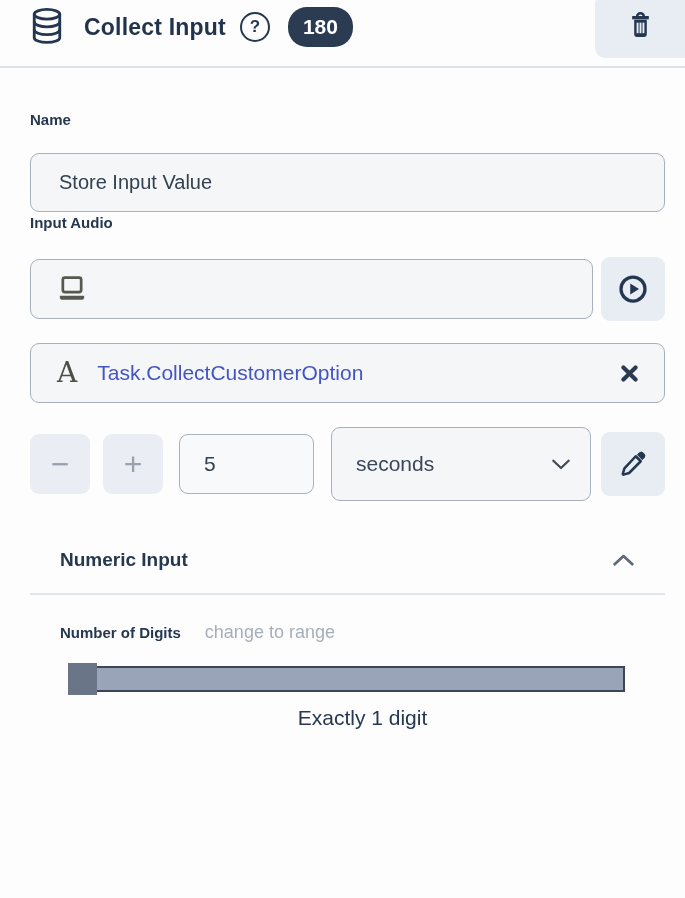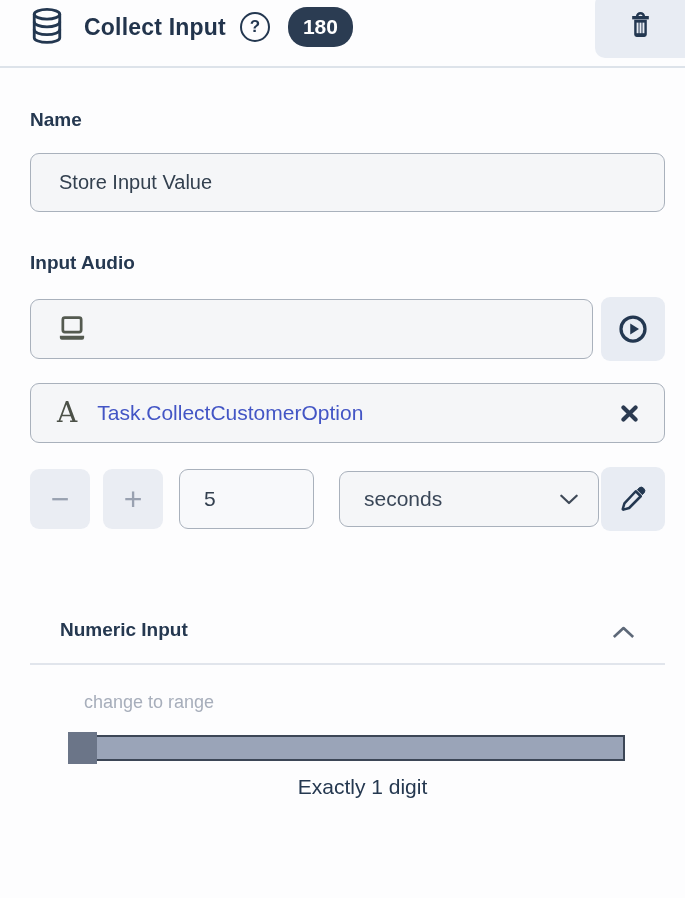--- a/index.html
+++ b/index.html
@@ -60,27 +60,27 @@
     border-radius: 10px;
     display: flex; align-items: center; justify-content: center;
     cursor: pointer;
   }
   .trash-button svg { width: 27px; height: 30px; margin-right: 18px; }
 
   
   .content { padding: 0 20px 0 30px; }
 
   .field-label {
-    font-size: 19px;
+    font-size: 15px;
     font-weight: 700;
     color: #253850;
     line-height: 22px;
   }
   .lbl-name { margin-top: 41px; }
-  .lbl-audio { margin-top: 40px; }
+  .lbl-audio { }
   .lbl-dataname { margin-top: 38px; }
 
   .text-input, .fake-input {
     width: 100%;
     height: 59px;
     background: #f5f6f8;
     border: 1px solid #a9b1bc;
     border-radius: 9px;
     font-family: "Liberation Sans", sans-serif;
     font-size: 20px;
@@ -181,38 +181,38 @@
     width: 135px; height: 60px;
     background: #f8f9fb;
     border: 1px solid #a9b1bc;
     border-radius: 9px;
     font-family: "Liberation Sans", sans-serif;
     font-size: 21px; color: #33404f;
     padding-left: 24px;
     outline: none;
   }
   .unit-select {
-    margin-left: 25px;
-    width: 260px; height: 56px;
+    margin-left: 17px;
+    width: 260px; height: 74px;
     background: #f5f6f8;
     border: 1px solid #a9b1bc;
     border-radius: 9px;
     display: flex; align-items: center; justify-content: space-between;
     padding: 0 20px 0 24px;
     font-size: 21px; color: #3a4758;
     cursor: pointer;
   }
   .unit-select svg { width: 18px; height: 11px; }
   .edit-button { margin-left: auto; }
 
   
   .numeric-header {
-    margin-top: 88px;
+    margin-top: 48px;
     padding: 0 28px 0 30px;
-    display: flex; align-items: flex-end; justify-content: space-between;
+    display: flex; align-items: center; justify-content: space-between;
   }
   .numeric-title { font-size: 19px; font-weight: 700; color: #253850; }
   .collapse-button {
     border: none; background: transparent; cursor: pointer;
     padding: 2px;
     display: flex; align-items: center; justify-content: center;
   }
   .collapse-button svg { width: 23px; height: 13px; }
   .section-divider {
     margin-top: 22px;
@@ -345,20 +345,21 @@
     <button class="collapse-button">
       <svg viewBox="0 0 20 11">
         <path d="M1.6 9.4L10 1.6l8.4 7.8" fill="none" stroke="#5d6878" stroke-width="2.3" stroke-linejoin="round"></path>
       </svg>
     </button>
   </div>
   <hr class="section-divider">
 
   <div class="digits-block">
     <div class="digits-label-row">
+      <div class="field-label">Number of Digits</div>
       <a class="digits-link">change to range</a>
     </div>
     <div class="slider-wrap">
       <div class="slider-track"></div>
       <div class="slider-handle"></div>
     </div>
     <div class="digits-caption">Exactly 1 digit</div>
   </div>
 
 </main>

